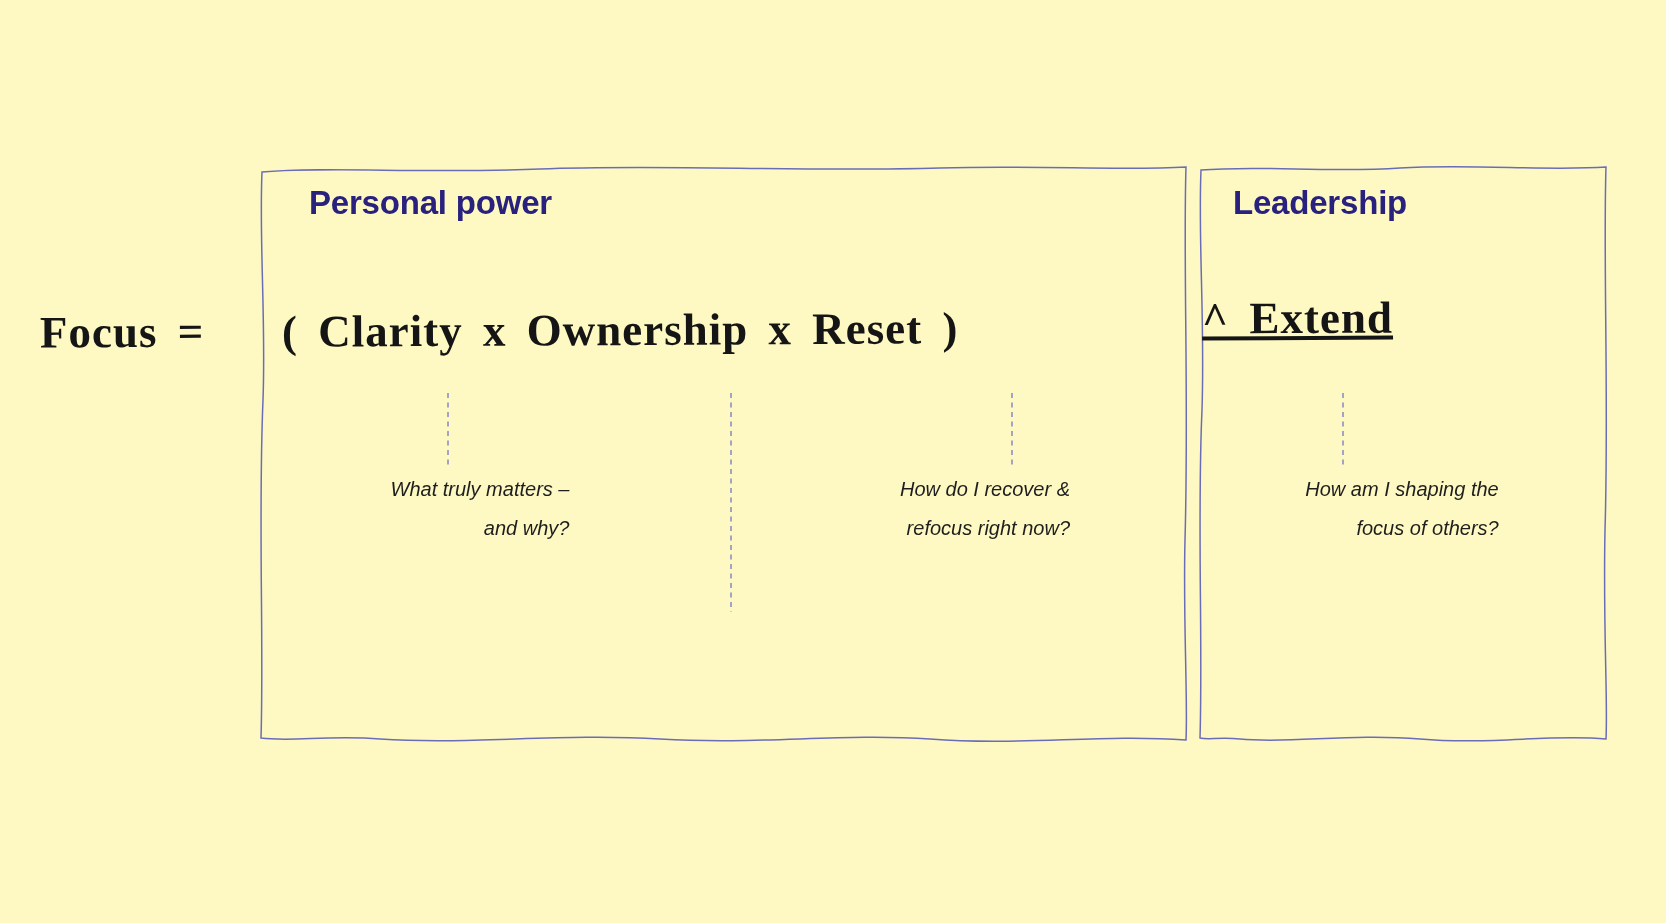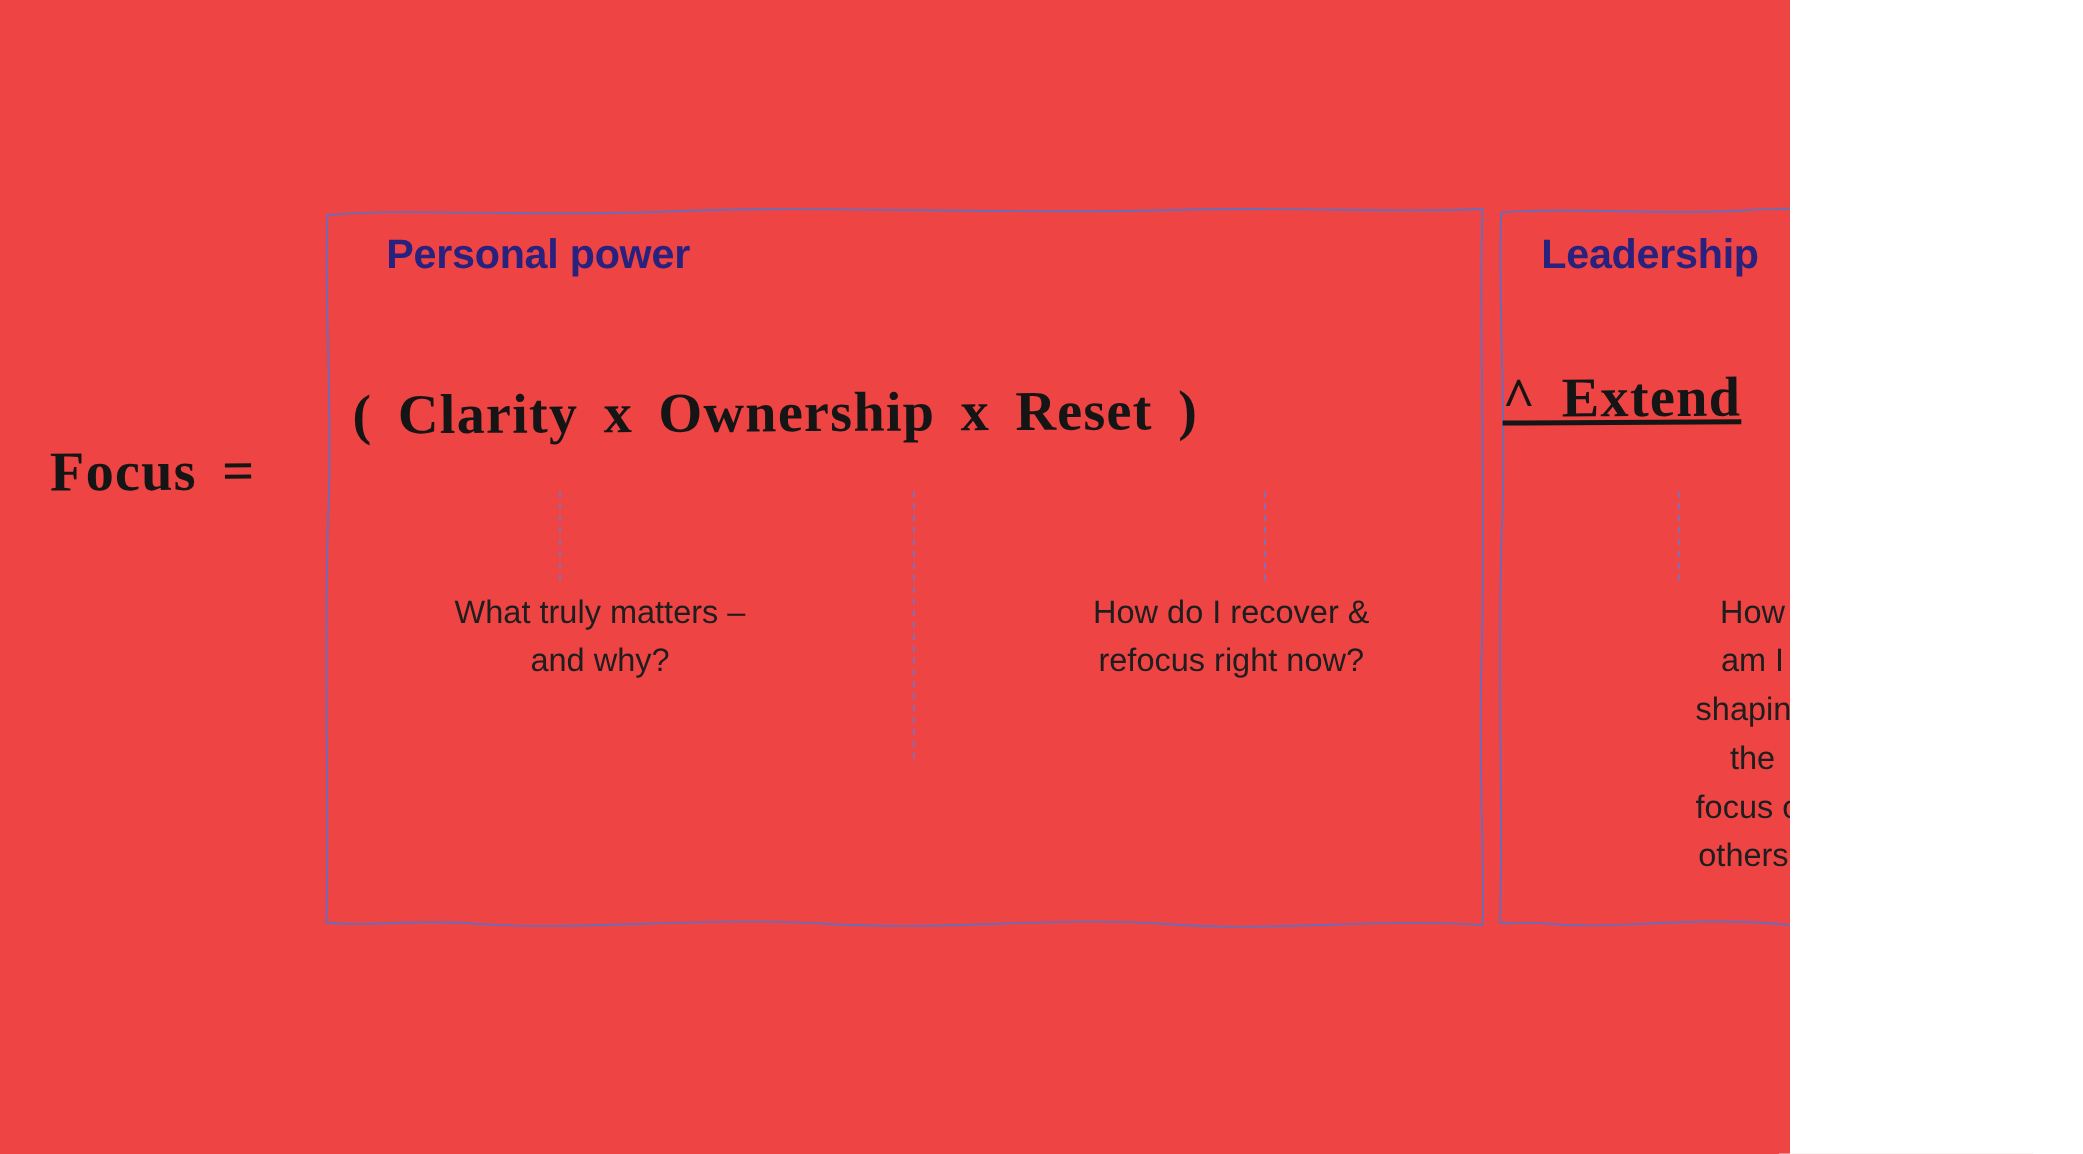--- a/index.html
+++ b/index.html
@@ -2,23 +2,23 @@
 <html><head>
 <meta charset="utf-8">
 <style>
   html, body {
     margin: 0;
     padding: 0;
     background: #ffffff;
   }
   .canvas {
     position: relative;
-    width: 1432px;
+    width: 1666px;
     height: 923px;
-    background: #ef4444;
+    background: #fef9c3;
     overflow: hidden;
     font-family: "Liberation Sans", sans-serif;
   }
   .shapes {
     position: absolute;
     left: 0;
     top: 0;
     width: 1666px;
     height: 923px;
   }
@@ -38,32 +38,33 @@
     position: absolute;
     font-family: cursive;
     font-weight: 600;
     font-size: 45px;
     letter-spacing: 1px;
     word-spacing: 8px;
     color: #151515;
     white-space: nowrap;
     transform: rotate(-0.3deg);
   }
-  .formula-lhs      { left: 40px;   top: 306px; margin-top: 45px; }
+  .formula-lhs      { left: 40px;   top: 306px; }
   .formula-personal { left: 282px;  top: 304px; }
   .formula-leader   { left: 1202px; top: 292px; text-decoration: underline; }
 
   .q {
     position: absolute;
     font-family: "Liberation Sans", sans-serif;
+    font-style: italic;
     font-weight: 500;
-    font-size: 26px;
+    font-size: 20px;
     line-height: 39px;
     color: #1e1e1e;
-    text-align: center;
+    text-align: right;
     white-space: pre-line;
     transform: translateX(-50%);
   }
   .q-clarity   { left: 480px;  top: 470px; }
   .q-reset     { left: 985px;  top: 470px; }
   .q-extend    { left: 1402px; top: 470px; }
   .q-ownership { left: 727px;  top: 628px; }
 </style>
 </head>
 <body>

